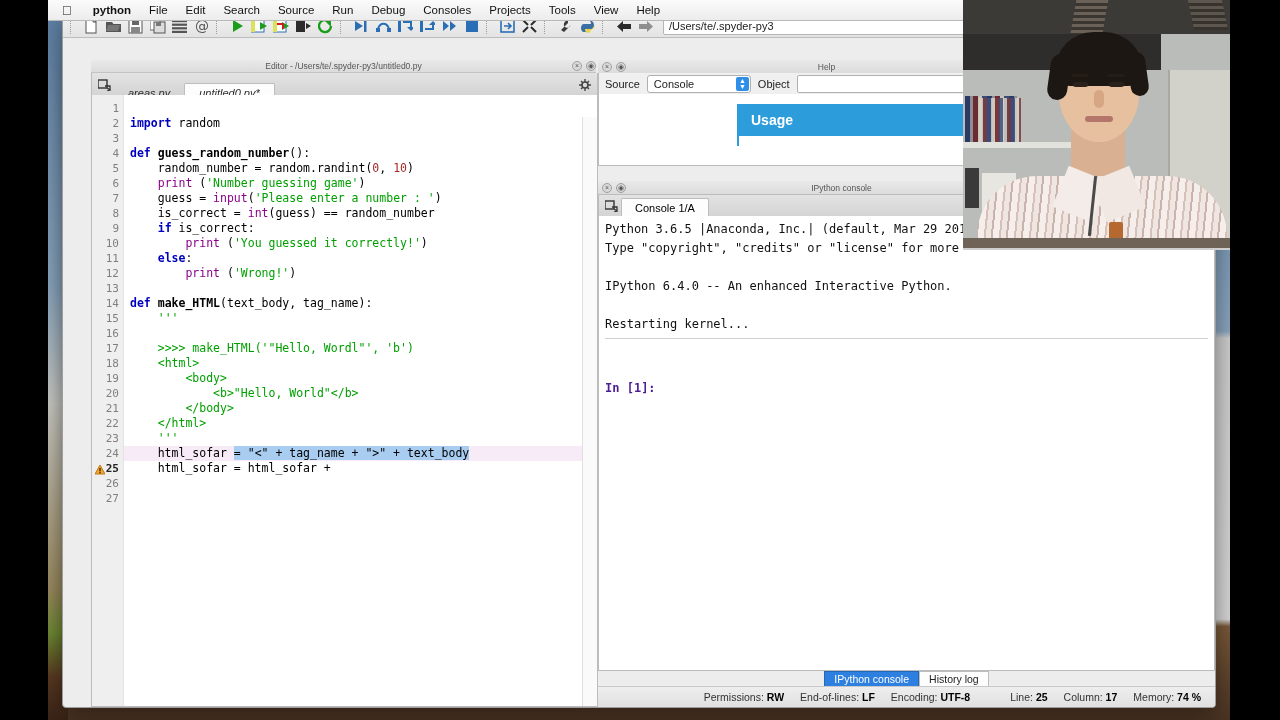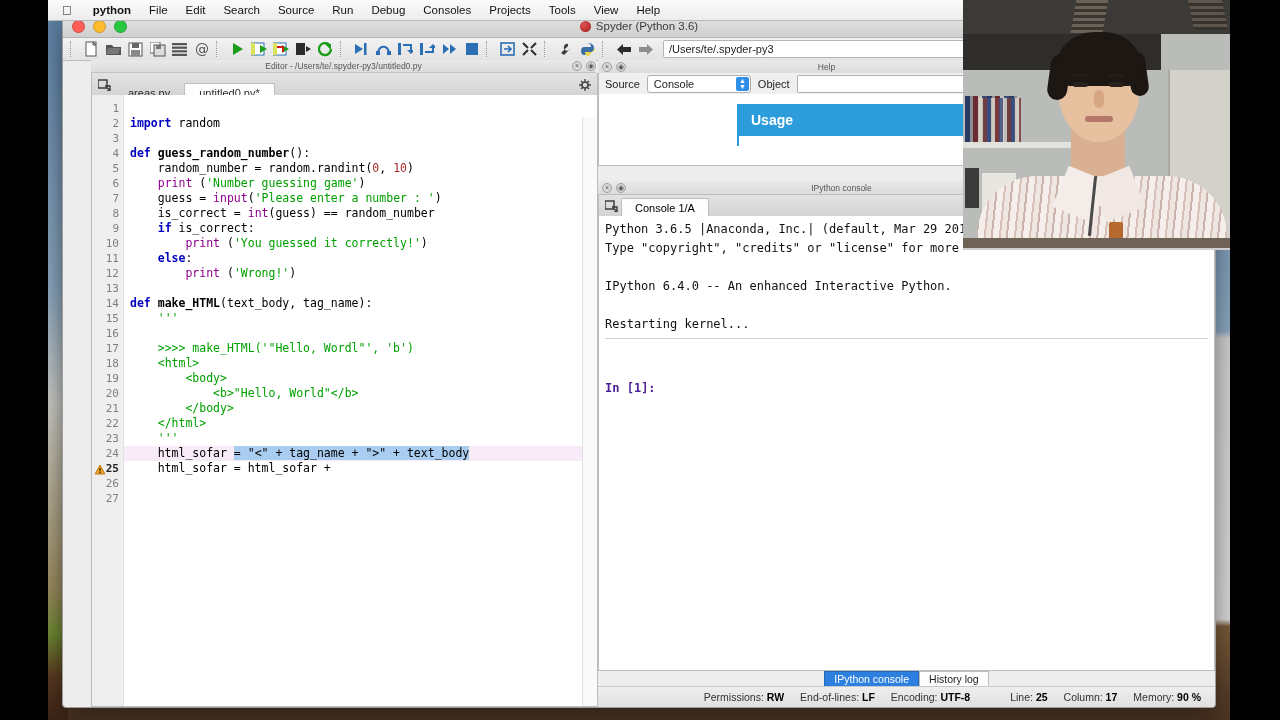--- a/index.html
+++ b/index.html
@@ -60,21 +60,21 @@
      font-size:7px;line-height:7px;text-align:center;color:#555;}
   .panetitle{position:absolute;left:0;right:0;text-align:center;}
 
   
   .editor{position:absolute;left:28px;top:0;width:505px;bottom:0;background:#fff;border:1px solid #bcbcbc;
      border-top:none;overflow:hidden;}
   .etabs{height:22px;background:linear-gradient(180deg,#e3e3e3,#d4d4d4);border-bottom:1px solid #bdbdbd;
      display:flex;align-items:center;padding-left:4px;position:relative;}
   .browseicon{width:18px;height:16px;display:flex;align-items:center;justify-content:center;}
   .etab{height:19px;padding:0 14px;font-size:11px;color:#2b2b2b;display:flex;align-items:center;
-     border-radius:2px 2px 0 0;margin-top:17px;}
+     border-radius:2px 2px 0 0;margin-top:17px;font-style:italic;}
   .etab.active{background:#fdfdfd;border:1px solid #bdbdbd;border-bottom:none;}
   .optsicon{position:absolute;right:6px;top:4px;}
 
   .codewrap{position:absolute;left:0;top:22px;right:0;bottom:0;background:#fff;display:flex;}
   .gutter{width:32px;background:#efefef;border-right:1px solid #e2e2e2;padding-top:6px;text-align:right;
      box-sizing:border-box;position:relative;}
   .gline{height:15px;line-height:15px;font-family:"DejaVu Sans Mono",monospace;font-size:11px;color:#808080;padding-right:4px;}
   .gline.cur{color:#222;font-weight:bold;}
   .warnico{position:absolute;left:3px;width:10px;height:10px;}
   .code{flex:1;padding-top:6px;position:relative;font-family:"DejaVu Sans Mono",monospace;font-size:11.5px;}
@@ -178,31 +178,20 @@
       <div class="bwsel"></div>
       <div class="bwrow" style="margin-top:58px">Fa</div>
       <div class="bwrow" style="margin-top:112px">D</div>
       <div class="bwrow" style="margin-top:58px">S</div>
       <div class="bwrow" style="margin-top:58px">T</div>
     </div>
   </div>
 
   <div class="spyder">
 
-    <div class="titlebar">
-      <div class="traffic">
-        <div class="tl r"></div>
-        <div class="tl y"></div>
-        <div class="tl g"></div>
-      </div>
-      <div class="wtitle">
-        <span class="snake"></span>
-        <span>Spyder (Python 3.6)</span>
-      </div>
-    </div>
 
     <div class="toolbar">
       <div class="tbsep"></div>
       <div class="tbi">
           <svg width="15" height="16">
             <rect x="2" y="1" width="10" height="14" fill="#fff" stroke="#555"></rect>
             <path d="M9 1 L12 4 L9 4 Z" fill="#ccc" stroke="#555"></path>
           </svg>
         </div>
       <div class="tbi">
@@ -511,21 +500,21 @@
           <div class="btab active">IPython console</div>
           <div class="btab">History log</div>
         </div>
 
         <div class="statusbar">
           <span><span>Permissions:</span> <b>RW</b></span>
           <span><span>End-of-lines:</span> <b>LF</b></span>
           <span><span>Encoding:</span> <b>UTF-8</b></span>
           <span style="margin-left:24px"><span>Line:</span> <b>25</b></span>
           <span><span>Column:</span> <b>17</b></span>
-          <span><span>Memory:</span> <b>90 %</b></span>
+          <span><span>Memory:</span> <b>74 %</b></span>
         </div>
 
       </div>
     </div>
   </div>
 
   <div class="menubar">
     <span class="apple"></span>
     <span class="mi bold">python</span>
     <span class="mi">File</span>

